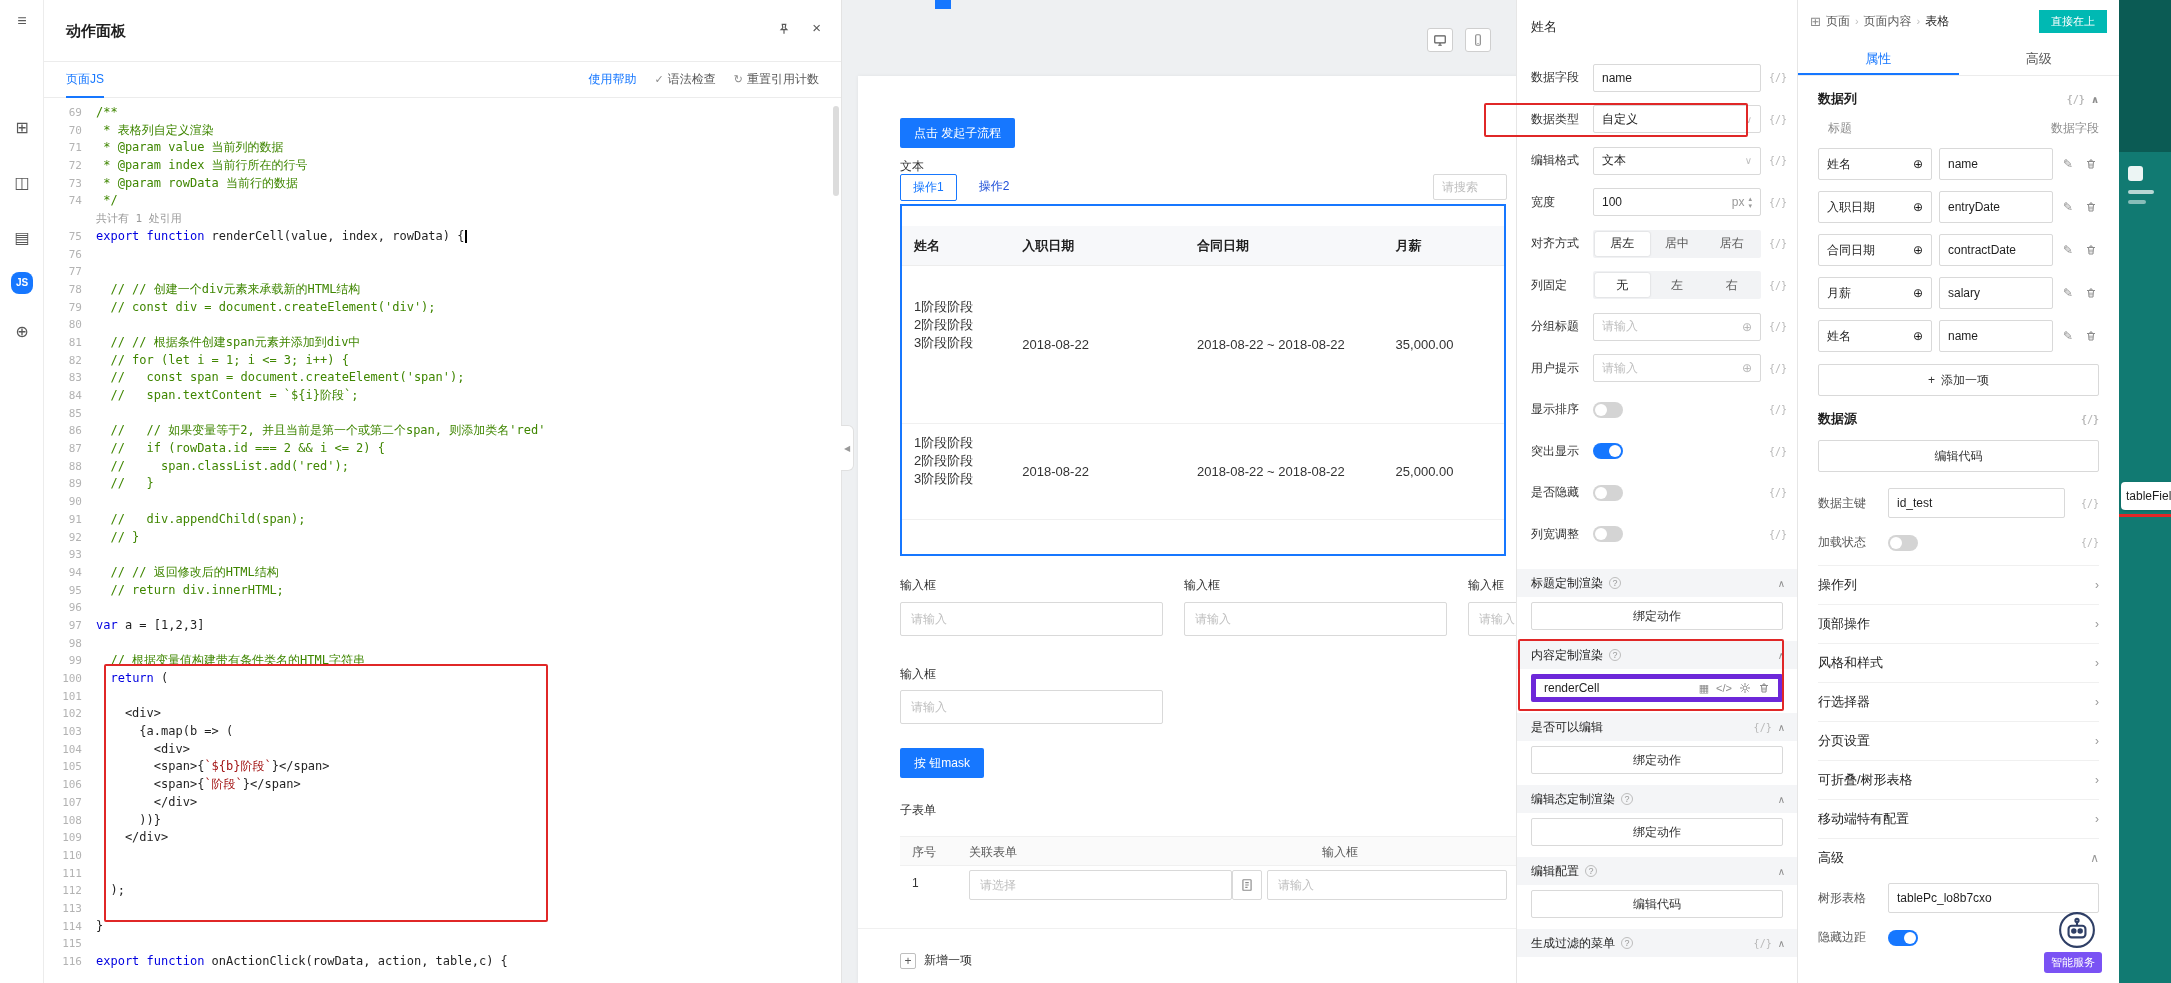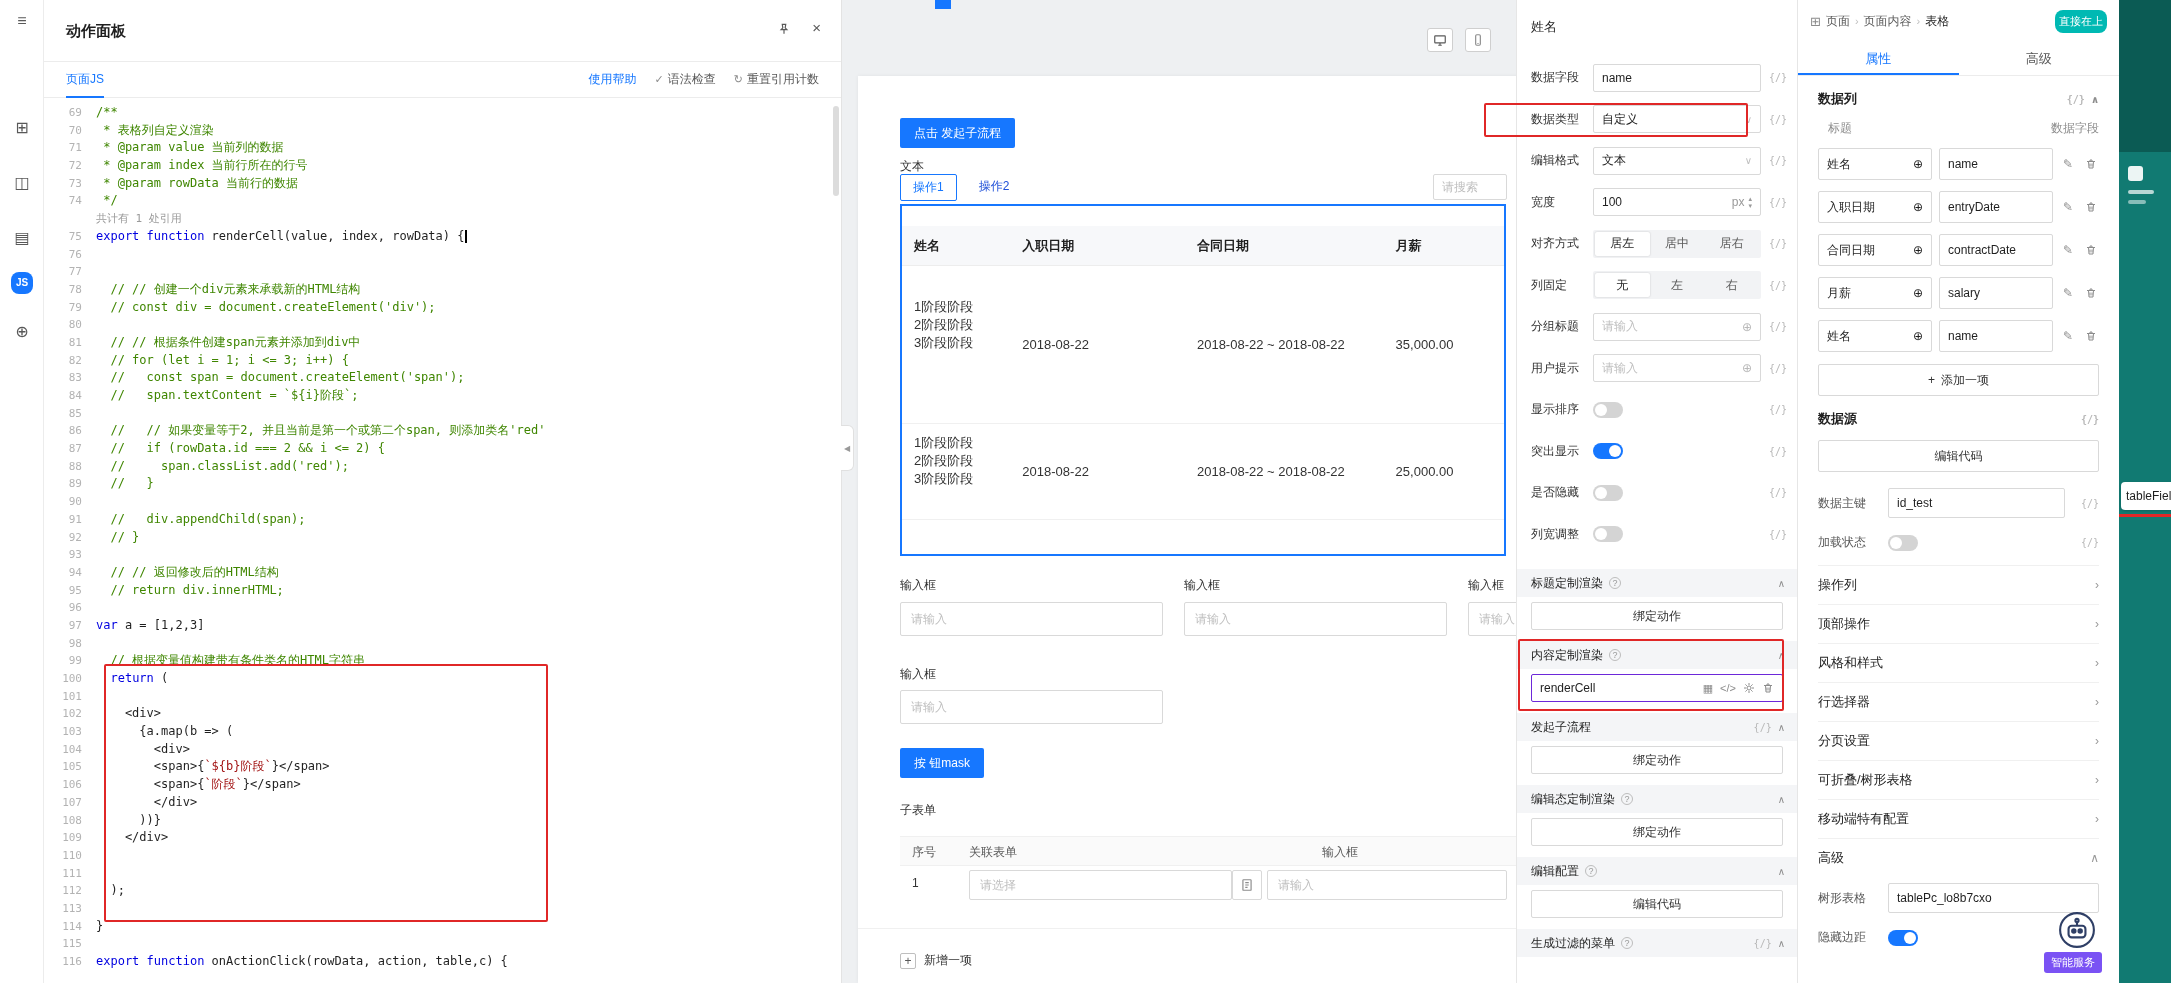--- a/index.html
+++ b/index.html
@@ -97,33 +97,33 @@
   .toggle.on { background:#1677ff; }
   .toggle.on::after { left:16px; }
   .sections { padding-top:8px; }
   .sblock { margin-top:6px; }
   .sheader { height:28px; background:#f4f5f7; display:flex; align-items:center; padding:0 12px 0 14px; font-size:12px; color:#1f1f1f; gap:6px; cursor:pointer; }
   .info { width:12px; height:12px; border:1px solid #bdbdbd; border-radius:50%; font-size:9px; color:#999; display:inline-flex; align-items:center; justify-content:center; flex:none; }
   .sheader .sp { flex:1; }
   .sheader .chev { color:#8c8c8c; font-size:10px; }
   .sctrl { padding:5px 14px; }
   .bindbtn { height:28px; border:1px solid #d9d9d9; border-radius:2px; display:flex; align-items:center; justify-content:center; font-size:12px; color:#333; background:#fff; cursor:pointer; }
-  .rc-box { height:28px; border:1px solid #6d28d9; border-radius:2px; display:flex; align-items:center; padding:0 8px; gap:7px; font-size:12px; color:#1f1f1f; background:#fff; }
+  .rc-box { height:28px; border:5px solid #6d28d9; border-radius:2px; display:flex; align-items:center; padding:0 8px; gap:7px; font-size:12px; color:#1f1f1f; background:#fff; }
   .rc-box .nm { flex:1; }
   .rc-ic { color:#8c8c8c; font-size:11px; display:flex; align-items:center; cursor:pointer; }
 
   
   .rightpanel { position:absolute; left:1797px; top:0; width:322px; height:100%; background:#fff; border-left:1px solid #e6e6e6; z-index:5; overflow:hidden; }
   .rp-top { height:42px; display:flex; align-items:center; padding:0 12px; gap:5px; }
   .bc-icon { color:#8c8c8c; font-size:13px; }
   .bc { color:#595959; font-size:12px; cursor:pointer; white-space:nowrap; }
   .bc.last { color:#1f1f1f; }
   .bcs { color:#bfbfbf; font-size:11px; }
   .rp-top .sp { flex:1; }
-  .teal-badge { background:#00b9b3; color:#fff; font-size:11px; padding:4px 4px; border-radius:8px; cursor:pointer; white-space:nowrap; }
+  .teal-badge { background:#00b9b3; color:#fff; font-size:11px; padding:4px 12px; border-radius:0; cursor:pointer; white-space:nowrap; }
   .rp-tabs { height:34px; border-bottom:1px solid #ececec; display:flex; }
   .rtab { flex:1; text-align:center; line-height:34px; font-size:13px; color:#595959; cursor:pointer; }
   .rtab.active { color:#1677ff; border-bottom:2px solid #1677ff; }
   .rp-body { padding:0 20px; position:relative; }
   .rp-sec { display:flex; align-items:center; margin-top:14px; font-size:13px; font-weight:bold; color:#1f1f1f; gap:6px; }
   .rp-sec .sp { flex:1; }
   .rp-sec .chev { color:#8c8c8c; font-size:10px; cursor:pointer; }
   .dchead { display:flex; margin-top:12px; color:#8c8c8c; font-size:12px;justify-content:space-between; }
   .dchead span:first-child { width:121px; padding-left:10px; }
   .dcrow { display:flex; align-items:center; margin-top:11px; gap:7px; }
@@ -669,21 +669,21 @@
                   <g stroke="#8c8c8c" stroke-width="2" fill="none">
                     <path d="M4 7h16M10 7V4h4v3M7 7l1 13h8l1-13M10 11v6M14 11v6"></path>
                   </g>
                 </svg>
               </span>
           </div>
         </div>
       </div>
       <div class="sblock">
         <div class="sheader">
-          <span>发起子流程</span>
+          <span>是否可以编辑</span>
           <span class="sp"></span>
             <span class="fx">{/}</span>
             <span class="chev">∧</span>
         </div>
         <div class="sctrl">
             <div class="bindbtn">绑定动作</div>
           </div>
       </div>
       <div class="sblock">
         <div class="sheader">

